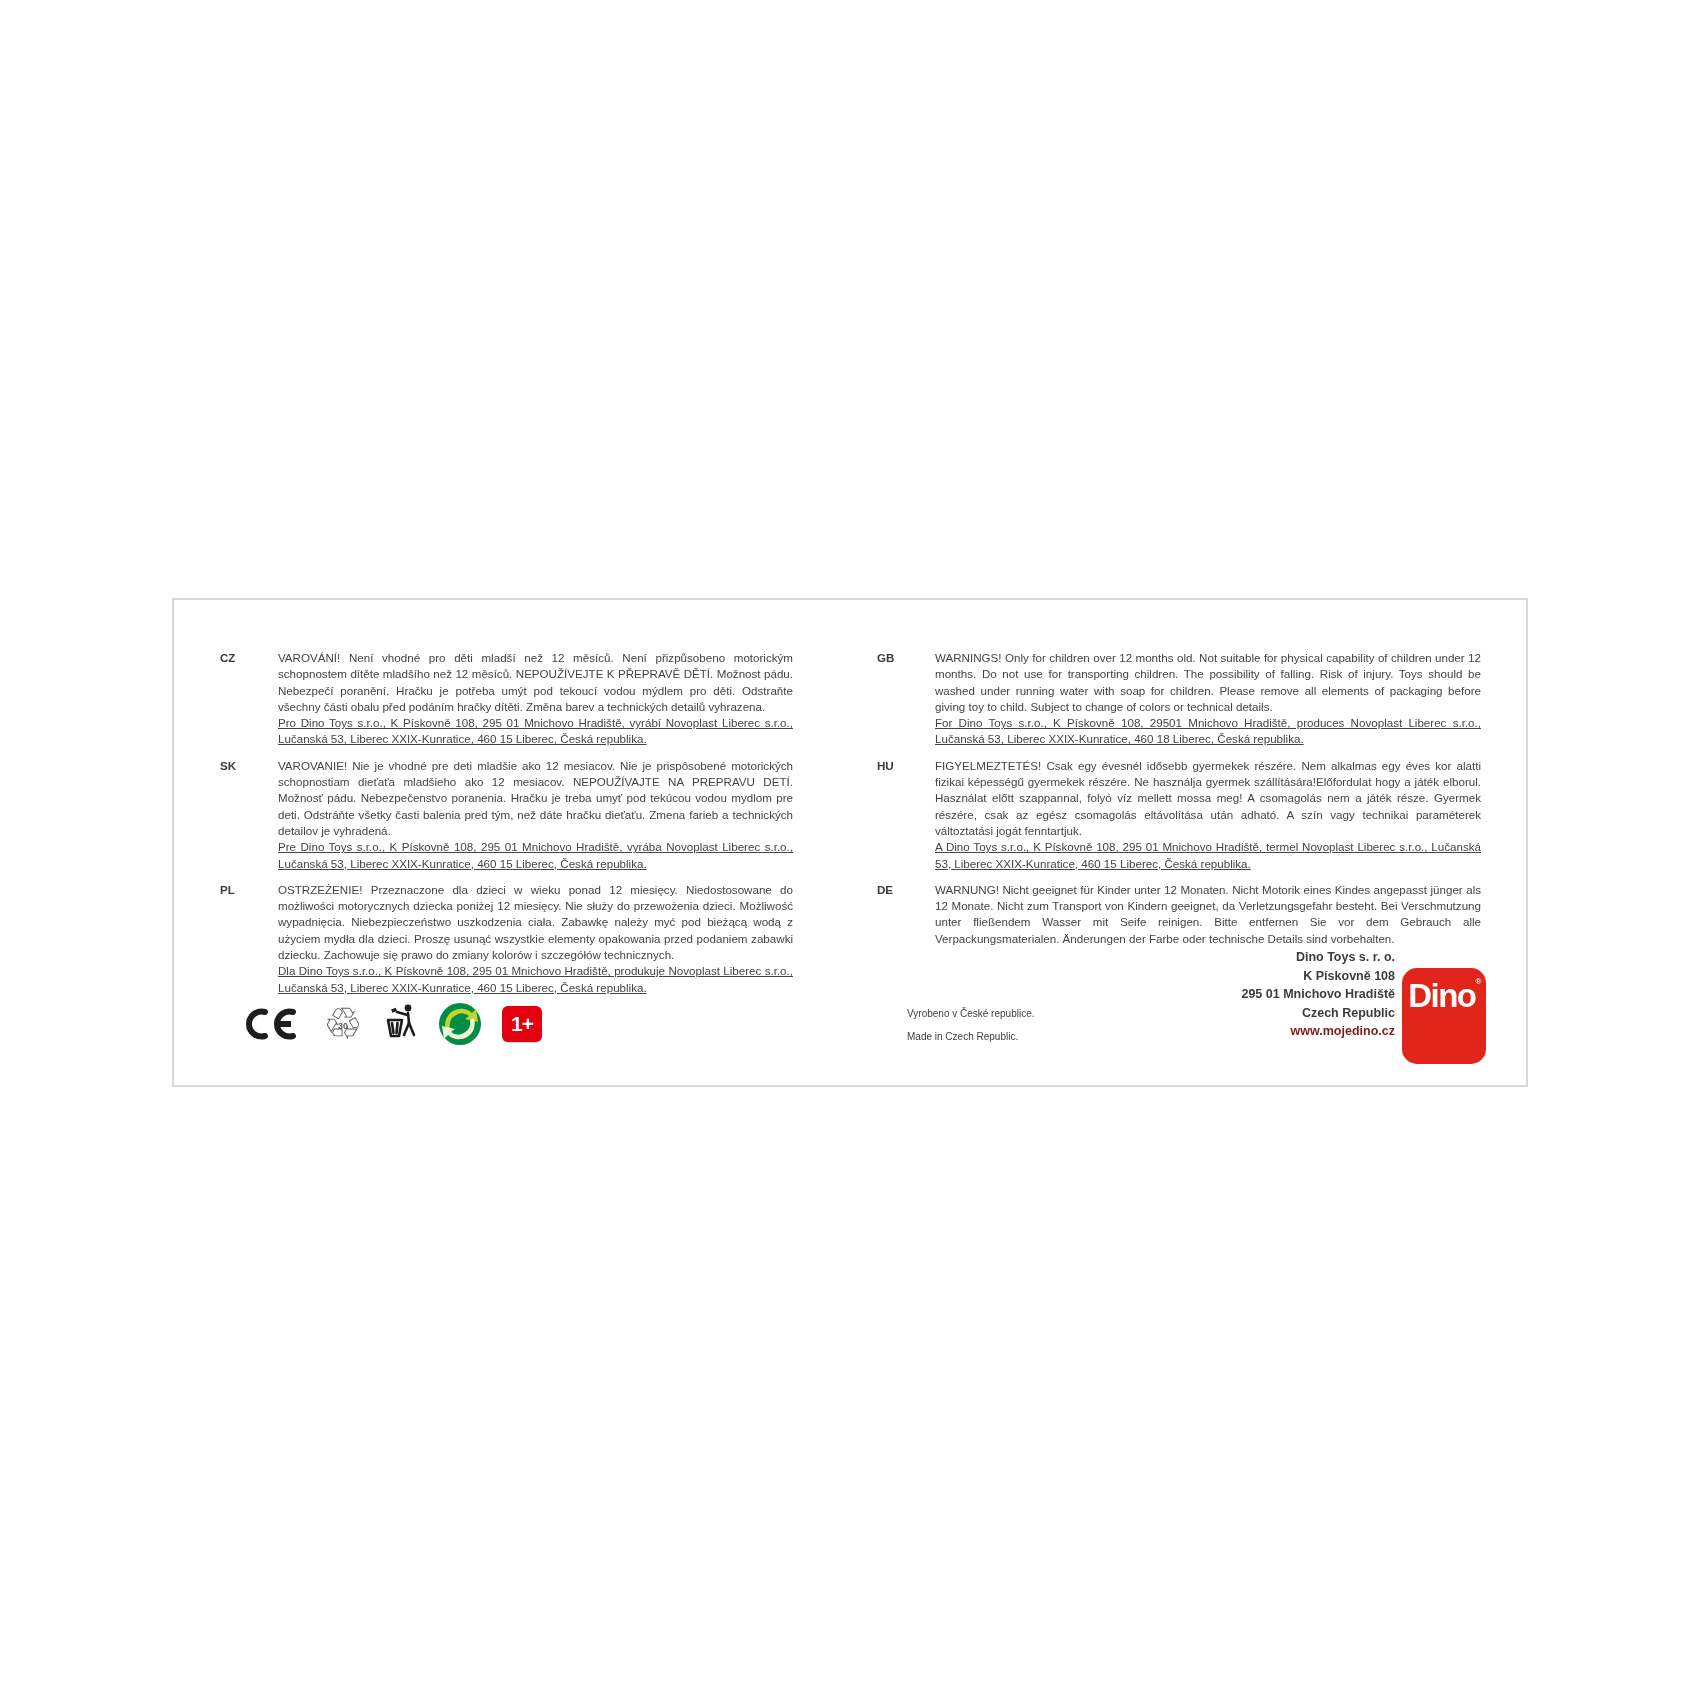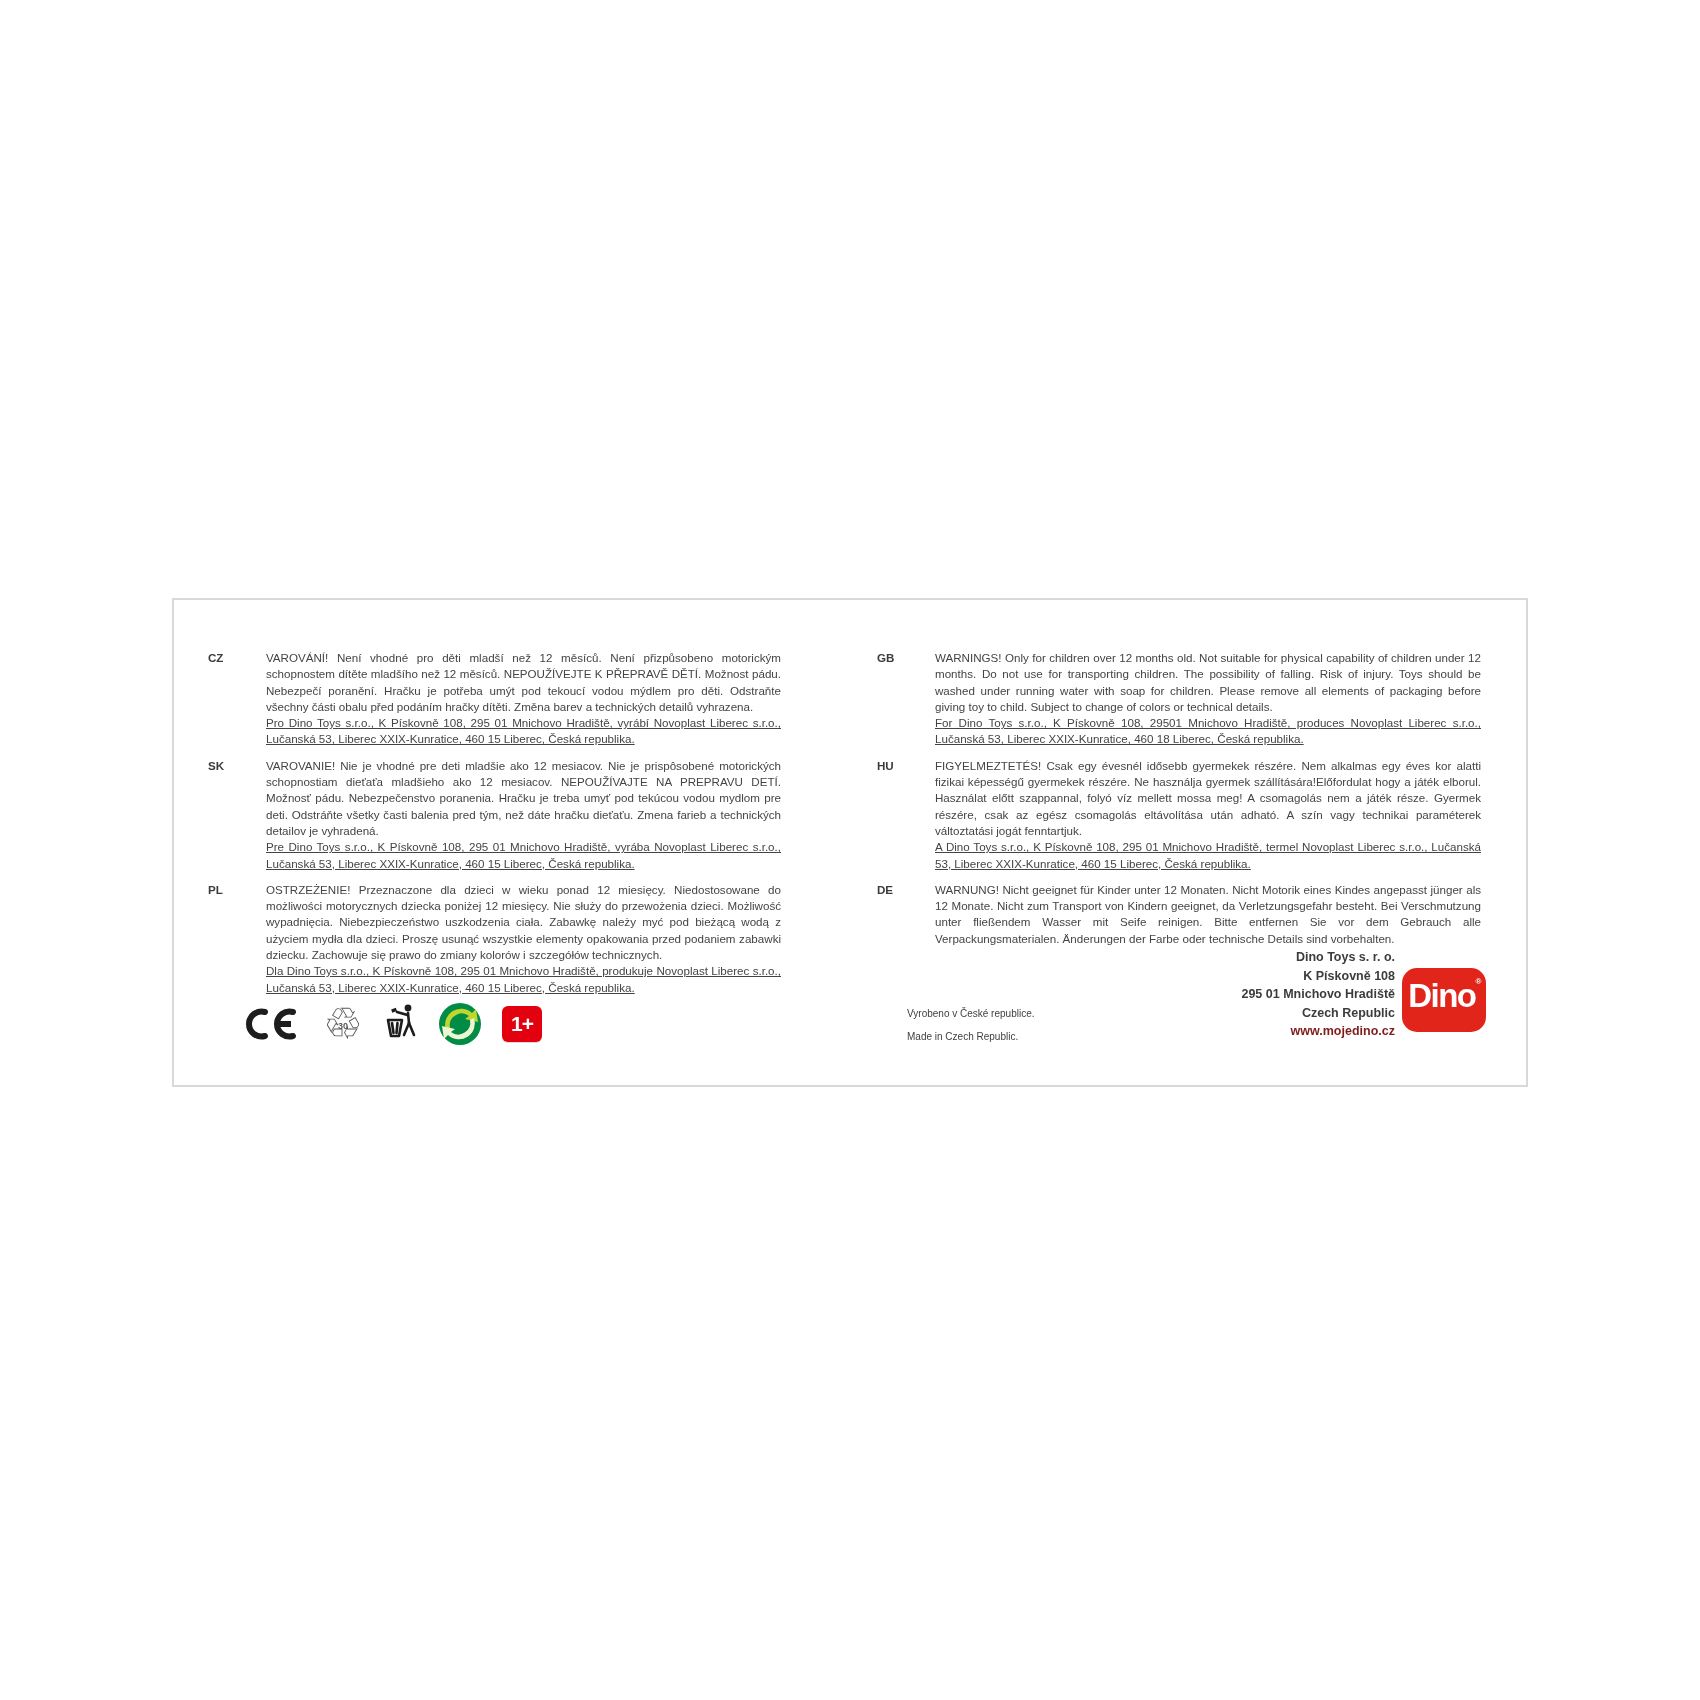--- a/index.html
+++ b/index.html
@@ -5,21 +5,21 @@
   * { margin:0; padding:0; box-sizing:border-box; }
   html,body { width:1700px; height:1700px; background:#ffffff; }
   body { font-family:"Liberation Sans", sans-serif; color:#414141; position:relative; }
 
   .panel {
     position:absolute; left:172px; top:598px; width:1356px; height:489px;
     background:#ffffff; border:2px solid #d9d9d9;
   }
 
   .col { position:absolute; top:50px; }
-  .col-left  { left:34px;  width:573px; }
+  .col-left  { left:46px;  width:573px; }
   .col-right { left:703px; width:604px; }
 
   .block { display:flex; margin-bottom:10px; }
   .code  {
     flex:0 0 20px; font-weight:bold; font-size:11.6px; line-height:16.3px;
     color:#3b3b3b; margin-right:9px;
   }
   .body  { flex:1; font-size:11.6px; line-height:16.3px; color:#444444;margin-left:29px; }
   .warning-text { text-align:justify; }
   .address-text { text-align:justify;text-decoration:underline; }
@@ -51,21 +51,21 @@
     font-size:10px; line-height:23px; color:#3f3f3f;
   }
 
   .company {
     position:absolute; right:131px; top:348px; text-align:right;
     font-size:12.5px; line-height:18.5px; font-weight:bold; color:#3c3c3c;
   }
   .company .site { color:#7f1d1d; }
 
   .dino-logo {
-    position:absolute; left:1228px; top:368px; width:84px; height:64px;
+    position:absolute; left:1228px; top:368px; width:84px; height:96px;
     background:#e1251b; border-radius:15px;
     display:flex; align-items:flex-start; justify-content:center;
   }
   .dino-logo .logo-text {
     color:#ffffff; font-weight:bold; font-size:33px; letter-spacing:-1.5px;
     margin-top:9px;
   }
   .dino-logo .reg { color:#ffffff; font-size:8px; vertical-align:top; line-height:10px; }
 
   svg .stroke { stroke:#1d1d1d; fill:none; stroke-linecap:round; }

